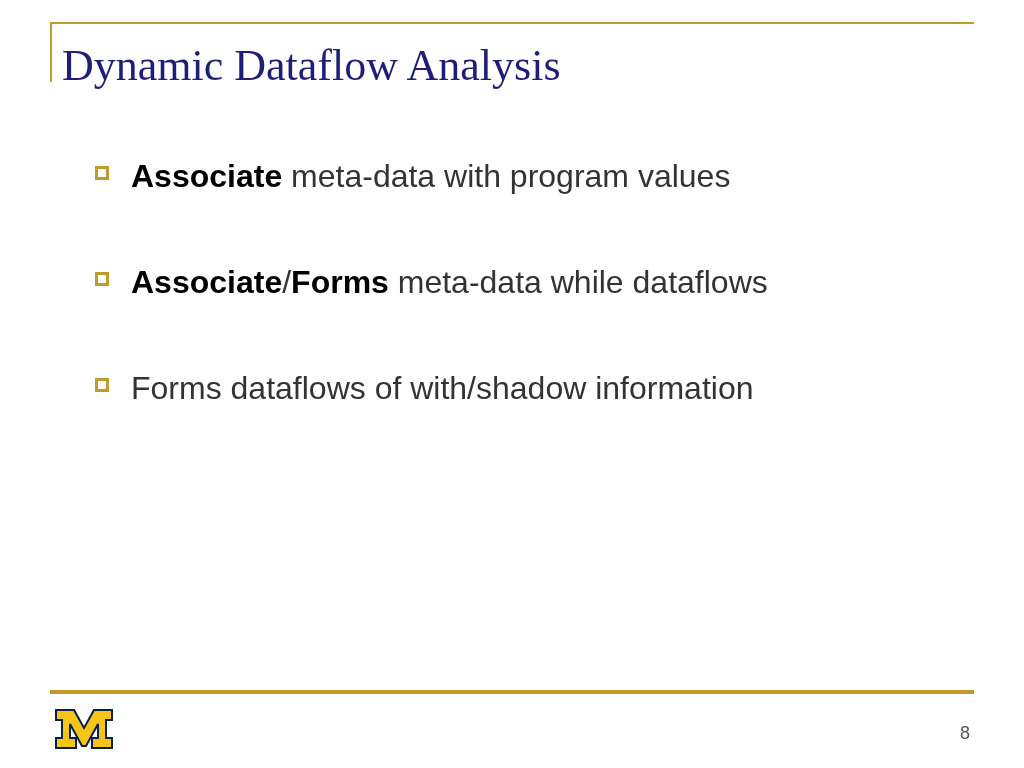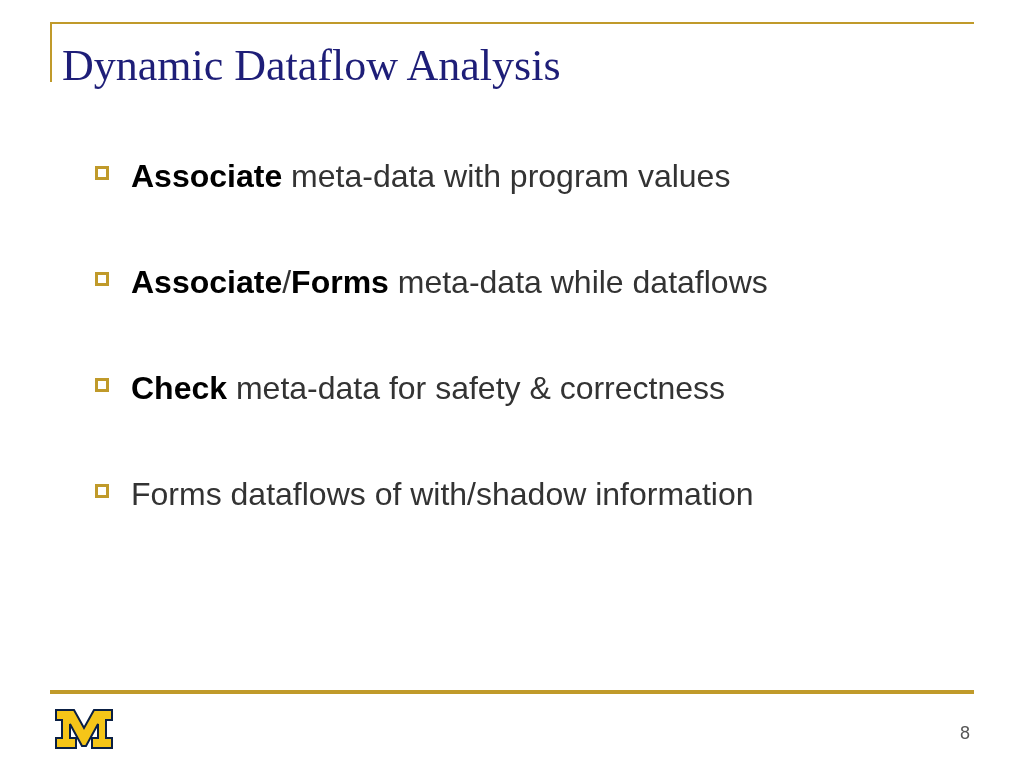--- a/index.html
+++ b/index.html
@@ -116,26 +116,20 @@
     </div>
   </div>
 
   <div class="item">
     <div class="bullet"></div>
     <div class="item-text">
       <b>Associate</b><span>/</span><b>Forms</b><span> meta-data while dataflows</span>
     </div>
   </div>
 
-  <div class="item">
-    <div class="bullet"></div>
-    <div class="item-text">
-      <b>Check</b><span> meta-data for safety &amp; correctness</span>
-    </div>
-  </div>
 
   <div class="item">
     <div class="bullet"></div>
     <div class="item-text">
       <span>Forms dataflows of with/shadow information</span>
     </div>
   </div>
 
 </div>
 

